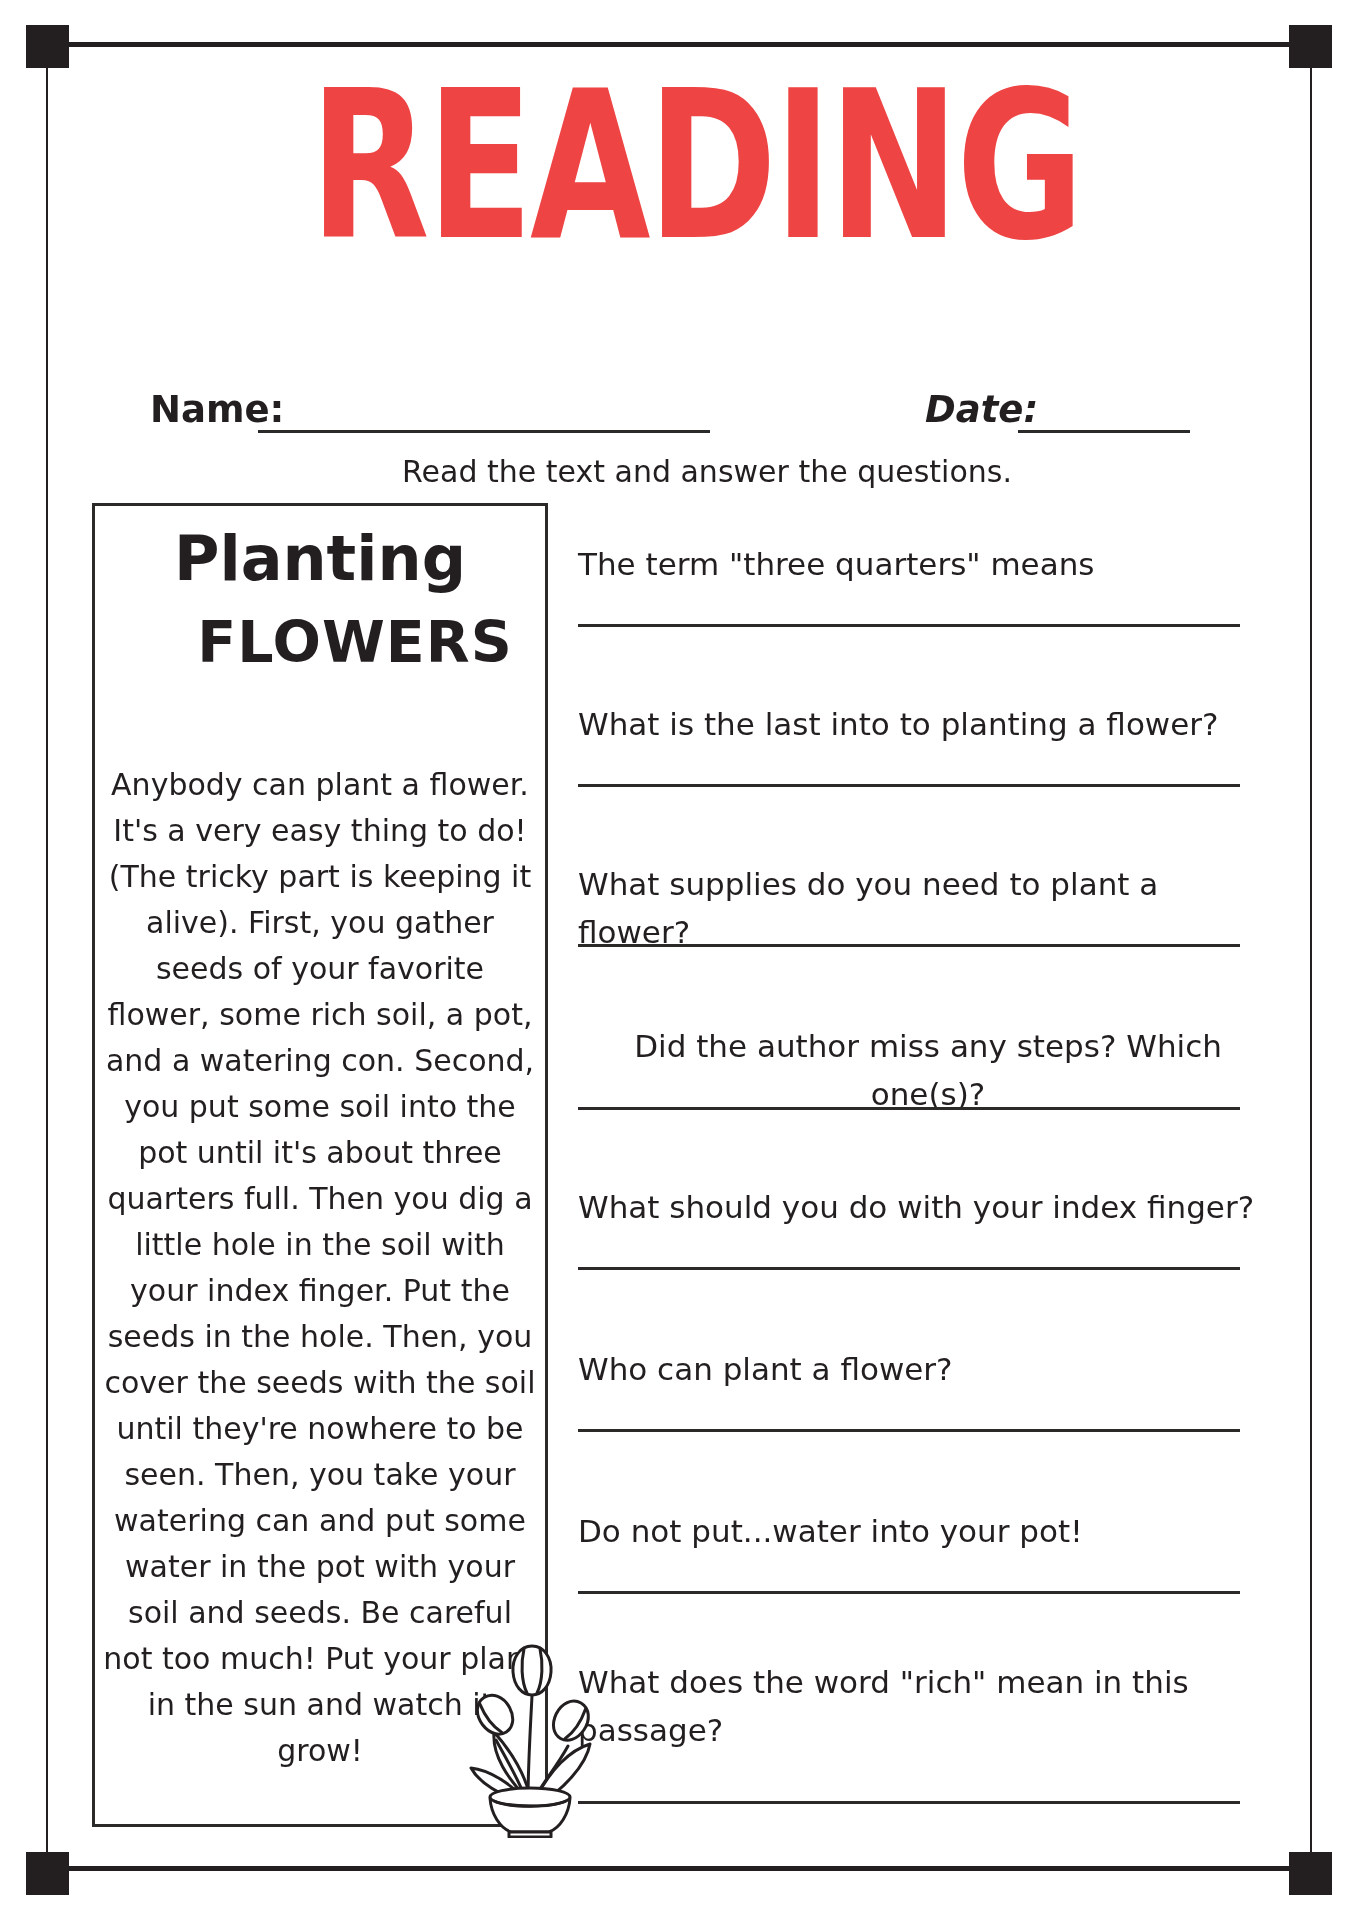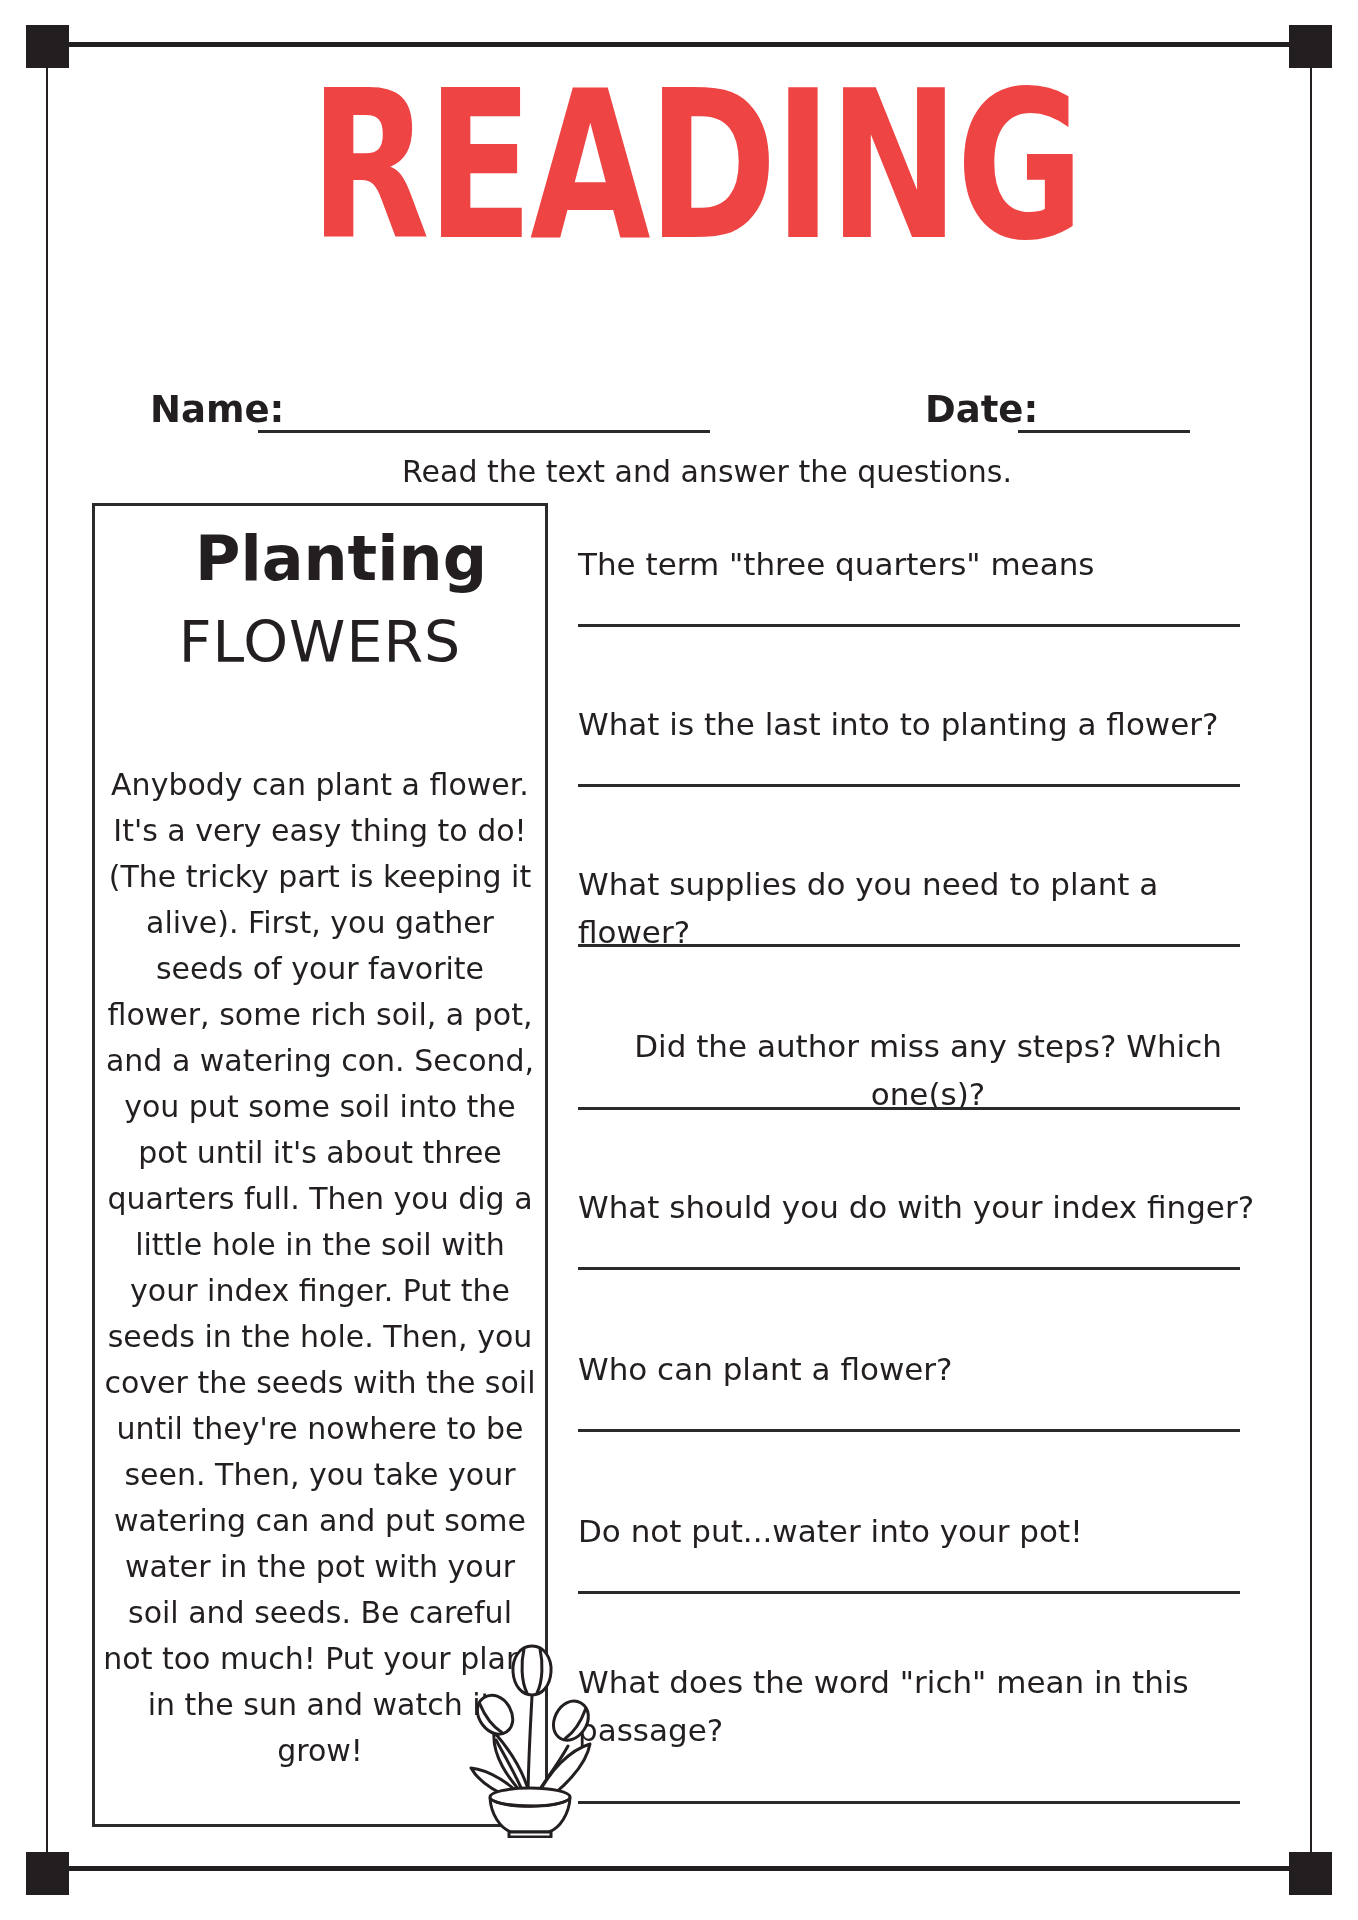--- a/index.html
+++ b/index.html
@@ -39,38 +39,38 @@
     text-align: center; font-size: 132px; font-weight: 700;
     line-height: 1; color: #ffffff; letter-spacing: -2px;
     -webkit-text-stroke: 3.5px #1d1d1b;
     z-index: 2;
   }
   .title-sub > span { display: inline-block; transform: scaleX(0.75); transform-origin: center top; }
 
   
   .label { position: absolute; font-size: 37px; font-weight: 600; line-height: 1.1; }
   .label.name { left: 150px; top: 390px; }
-  .label.date { left: 925px; top: 390px; }
+  .label.date { left: 925px; top: 390px; font-style: italic; }
   .write-line { position: absolute; border-top: 3px solid #2b2a29; height: 0; }
   .write-line.name { left: 258px; top: 430px; width: 452px; }
   .write-line.date { left: 1018px; top: 430px; width: 172px; }
 
   .instruction {
     position: absolute; top: 454px; left: 0; width: 100%;
     text-align: center; font-size: 30px; font-weight: 500; margin-left: 28px;
   }
 
   
   .passage-box {
     position: absolute; left: 92px; top: 503px;
     width: 456px; height: 1324px;
     border: 3px solid #2b2a29; background: #ffffff; box-sizing: border-box;
   }
-  .passage-title1 { position: absolute; top: 16px; left: 0; width: 100%; text-align: center; font-size: 62px; font-weight: 700; padding-left: 21px; }
-  .passage-title2 { position: absolute; top: 103px; left: 0; width: 100%; text-align: center; font-size: 57px; font-weight: 400; letter-spacing: 1px; }
+  .passage-title1 { position: absolute; top: 16px; left: 0; width: 100%; text-align: center; font-size: 62px; font-weight: 700; }
+  .passage-title2 { position: absolute; top: 103px; left: 0; width: 100%; text-align: center; font-size: 57px; font-weight: 700; letter-spacing: 1px; padding-left: 35px; }
   .passage-body {
     position: absolute; top: 256px; left: 3px; right: 3px;
     text-align: center; font-size: 30px; line-height: 46px;
     font-weight: 500; white-space: pre-line;
   }
 
   
   .question { position: absolute; left: 578px; width: 700px; font-size: 31px; line-height: 48px; font-weight: 500; }
   .q1 { top: 540px; } .q2 { top: 700px; } .q3 { top: 860px; } .q4 { top: 1022px; text-align: center; }
   .q5 { top: 1183px; } .q6 { top: 1345px; } .q7 { top: 1507px; } .q8 { top: 1658px; }

